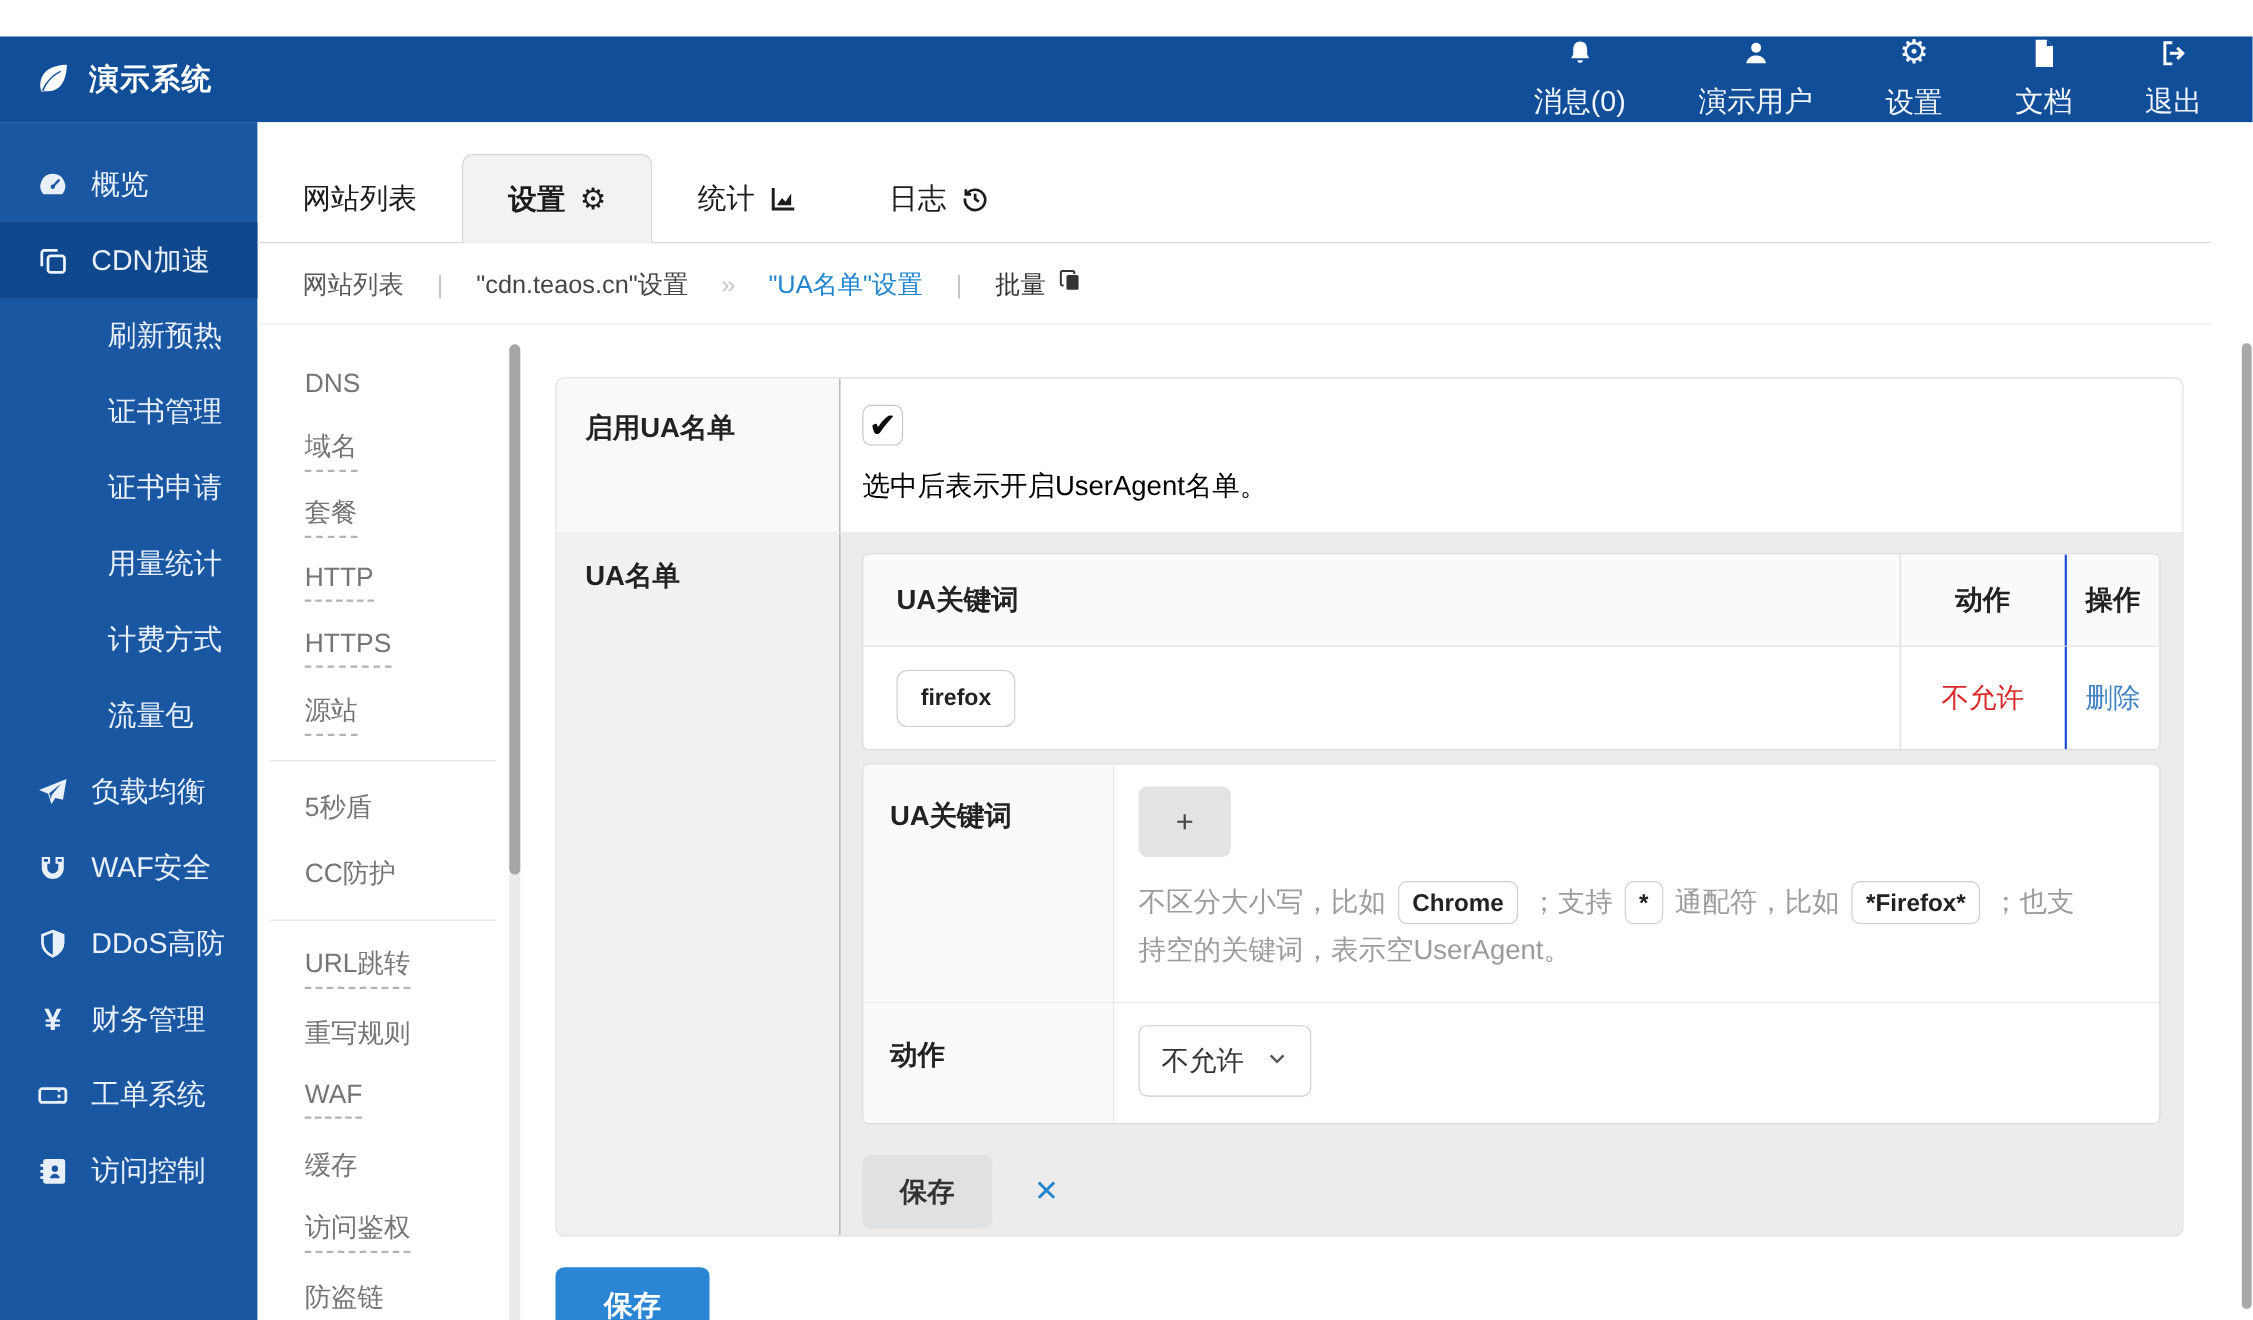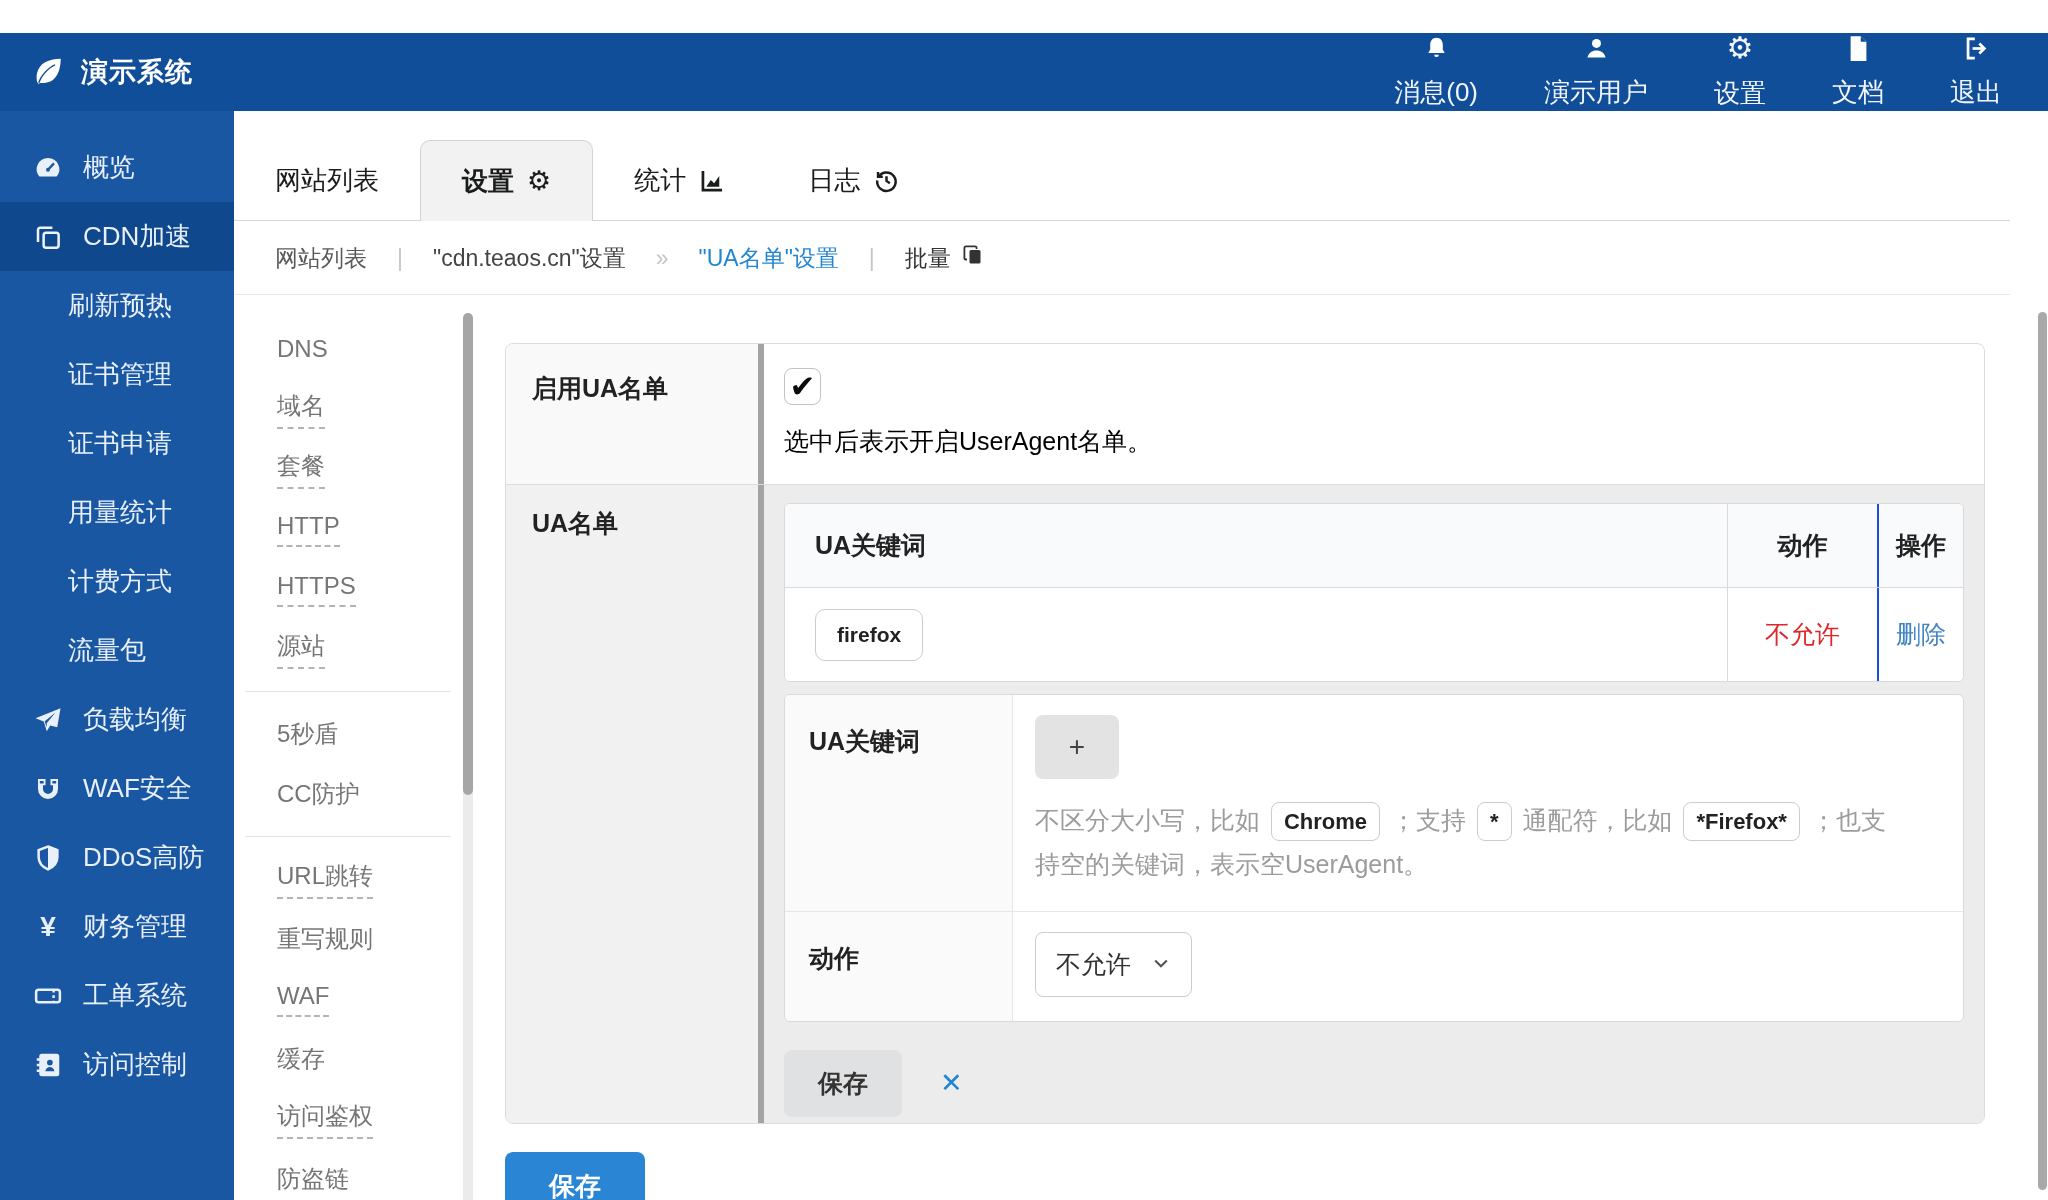--- a/index.html
+++ b/index.html
@@ -21,21 +21,21 @@
   .topnav-item { display:flex; align-items:center; gap:13px; cursor:pointer; color:#f2f6fb;flex-direction:column; }
   .topnav-item svg { display:block; }
   .gear-glyph { font-size:30px; line-height:1; }
   
   .sidebar {
     position:absolute; left:0; top:78px; width:234px; height:1122px;
     background:#1a57a3; color:#e9f0fa; padding-top:22px;
   }
   .side-item { height:69px; display:flex; align-items:center; gap:17px; padding-left:30px; font-size:26px; cursor:pointer; }
   .side-item .sicon { width:36px; display:flex; justify-content:center; }
-  .side-item.sub { padding-left:68px; }
+  .side-item.sub { padding-left:98px; }
   .side-item.active { background:#0f488c; }
   .yen-glyph { font-size:28px; font-weight:bold; }
   
   .tabbar {
     position:absolute; left:234px; top:108px; width:1776px; height:80px;
     display:flex; align-items:flex-end; border-bottom:1px solid #d7d7d7;
   }
   .tab { height:80px; display:flex; align-items:center; gap:13px; padding:0 41px; font-size:26px; color:#1b1c1d; cursor:pointer; }
   .tab.active {
     height:81px; margin-bottom:-1px; background:#f2f2f2; font-weight:bold;
@@ -61,21 +61,21 @@
   
   .sb-scroll-track { position:absolute; left:463px; top:280px; width:10px; height:906px; background:#ebebeb; border-radius:5px; }
   .sb-scroll-thumb { position:absolute; left:0; top:0; width:10px; height:482px; background:#a6a6a6; border-radius:5px; }
   .page-scroll-thumb { position:absolute; left:2038px; top:279px; width:9px; height:878px; background:#a9a9a9; border-radius:5px; }
   
   .form-wrap { position:absolute; left:505px; top:310px; width:1480px; }
   .panel { border:1px solid #dcdcdc; border-radius:8px; overflow:hidden; background:#fff; }
   .prow { display:flex; }
   .prow1 { border-bottom:1px solid #dcdcdc; min-height:135px; }
   .plbl {
-    width:258px; flex:none; background:#f9f9f9; border-right:6px solid #a3a3a3;
+    width:258px; flex:none; background:#f9f9f9; border-right:1px solid #a3a3a3;
     padding:28px 0 0 26px; font-weight:bold; font-size:25px; color:#222;
   }
   .pval { flex:1; padding:24px 20px 26px 20px; }
   .prow2 { background:#ececec; min-height:595px; }
   .prow2 .plbl { background:#f1f1f1; padding-top:22px; }
   .prow2 .pval { padding:18px 20px 6px 20px; }
   .checkbox { width:37px; height:37px; border:1px solid #c3c3c3; border-radius:8px; background:#fff;
     display:flex; align-items:center; justify-content:center; cursor:pointer; }
   .checkbox .mark { font-size:31px; color:#0b0b0b; font-weight:bold; line-height:1; }
   .hint { margin-top:20px; font-size:25px; color:#000000; }

